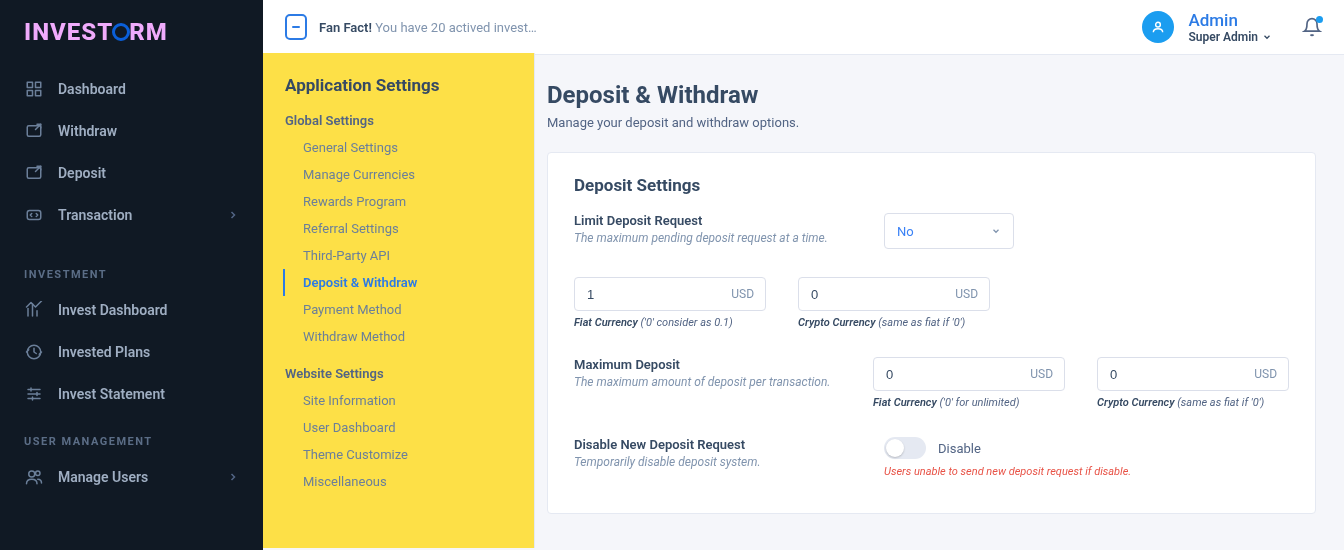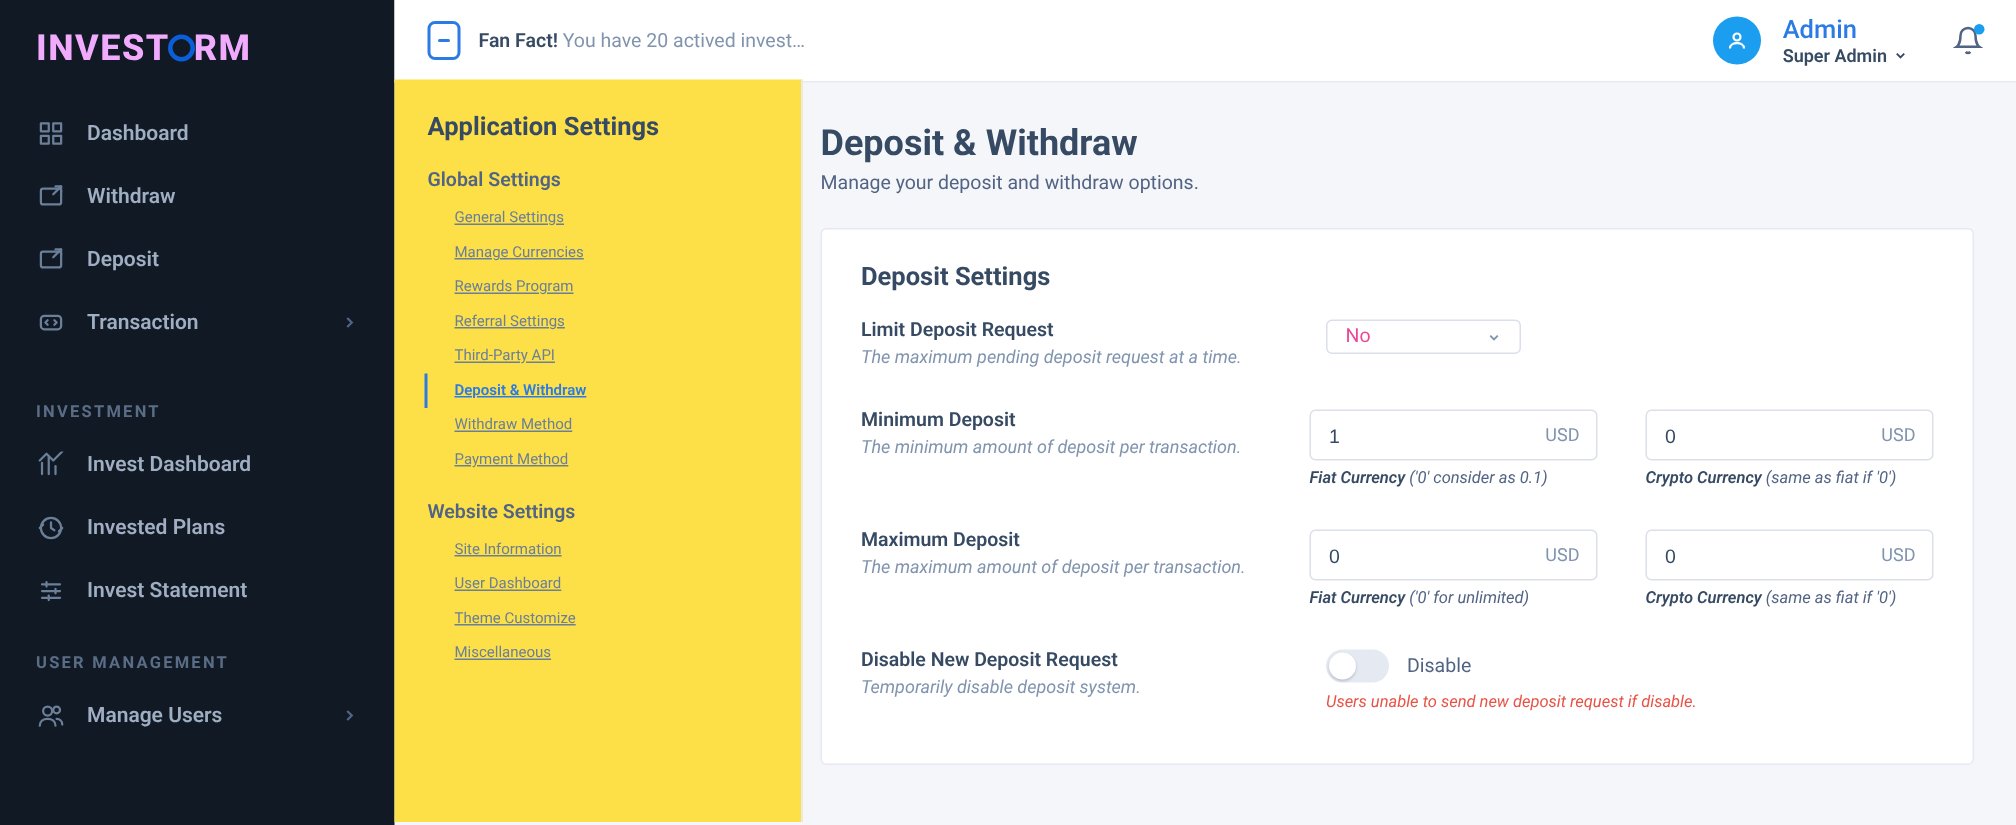--- a/index.html
+++ b/index.html
@@ -27,35 +27,35 @@
   .user-block { display: flex; flex-direction: column; }
   .user-role { color: #2c7be5; font-size: 17px; font-weight: 500; }
   .user-name { color: #364a63; font-size: 12px; font-weight: 600; display: flex; align-items: center; gap: 4px; }
   .bell { position: relative; margin-left: 16px; color: #526484; }
   .bell .dot { position: absolute; top: -1px; right: -1px; width: 7px; height: 7px; background: #1b9df0; border-radius: 50%; }
 
   
   .settings-side { position: absolute; left: 263px; top: 53px; width: 272px; height: calc(550px - 55px); background: #fde047; border-right: 1px solid #e5e9f2; padding: 22px 22px; overflow:hidden; }
   .settings-title { font-size: 17px; font-weight: 700; color: #364a63; margin-bottom: 18px; }
   .settings-group-title { font-size: 13px; font-weight: 600; color: #526484; margin: 16px 0 6px; }
-  .settings-link { display: block; padding: 6px 0 6px 16px; font-size: 10px; color: #6b7f99; cursor: pointer; border-left: 2px solid transparent; text-decoration: underline; }
+  .settings-link { display: block; padding: 6px 0 6px 16px; font-size: 13px; color: #6b7f99; cursor: pointer; border-left: 2px solid transparent; }
   .settings-link.active { color: #2c7be5; font-weight: 600; border-left-color: #2c7be5; margin-left: -2px; padding-left: 18px; }
 
   
   .content { position: absolute; left: 519px; top: 55px; right: 0; bottom: 0; padding: 26px 28px; overflow: hidden; }
   .page-title { font-size: 24px; font-weight: 700; color: #364a63; margin-bottom: 6px; }
   .page-subtitle { font-size: 13px; color: #526484; margin-bottom: 22px; }
   .card { background: #fff; border: 1px solid #e5e9f2; border-radius: 4px; padding: 22px 26px; }
   .card-title { font-size: 17px; font-weight: 700; color: #364a63; margin-bottom: 18px; }
   .field-row { display: flex; align-items: flex-start; margin-bottom: 28px; }
   .field-label { width: 310px; }
   .field-label .lbl { font-size: 13px; font-weight: 600; color: #364a63; margin-bottom: 3px; }
   .field-label .hint { font-size: 12px; color: #8094ae; font-style: italic; }
   .field-control { flex: 1; display: flex; gap: 32px; }
-  .select { width: 130px; height: 23px; border: 1px solid #dbdfea; border-radius: 4px; display: flex; align-items: center; justify-content: space-between; padding: 0 12px; font-size: 13px; color: #ec4899; background: #fff; }
+  .select { width: 130px; height: 36px; border: 1px solid #dbdfea; border-radius: 4px; display: flex; align-items: center; justify-content: space-between; padding: 0 12px; font-size: 13px; color: #3b82f6; background: #fff; }
   .input-pair { display: flex; flex-direction: column; gap: 5px; }
   .input-wrap { position: relative; width: 192px; }
   .input { width: 100%; height: 34px; border: 1px solid #dbdfea; border-radius: 4px; padding: 0 44px 0 12px; font-size: 13px; color: #364a63; background: #fff; }
   .input-suffix { position: absolute; right: 12px; top: 0; height: 34px; display: flex; align-items: center; font-size: 12px; color: #8094ae; }
   .small-note { font-size: 11px; font-style: italic; color: #526484; }
   .small-note strong { font-weight: 600; color: #364a63; font-style: italic; }
   .toggle-row { display: flex; align-items: center; gap: 12px; }
   .toggle { width: 42px; height: 22px; background: #e5e9f2; border-radius: 11px; position: relative; }
   .toggle::after { content:""; position: absolute; left: 2px; top: 2px; width: 18px; height: 18px; background: #fff; border-radius: 50%; box-shadow: 0 1px 2px rgba(0,0,0,.2); }
   .warn { font-size: 11px; color: #e85347; font-style: italic; margin-top: 6px; }
@@ -209,22 +209,22 @@
 <div class="settings-side">
   <div class="settings-title">Application Settings</div>
   <div id="settings-groups">
       <div class="settings-group-title">Global Settings</div>
       <div class="settings-link">General Settings</div>
       <div class="settings-link">Manage Currencies</div>
       <div class="settings-link">Rewards Program</div>
       <div class="settings-link">Referral Settings</div>
       <div class="settings-link">Third-Party API</div>
       <div class="settings-link active">Deposit &amp; Withdraw</div>
+      <div class="settings-link">Payment Method</div>
       <div class="settings-link">Withdraw Method</div>
-      <div class="settings-link">Payment Method</div>
       <div class="settings-group-title">Website Settings</div>
       <div class="settings-link">Site Information</div>
       <div class="settings-link">User Dashboard</div>
       <div class="settings-link">Theme Customize</div>
       <div class="settings-link">Miscellaneous</div>
     </div>
 </div>
 
 <div class="content">
   <div class="page-title">Deposit &amp; Withdraw</div>
@@ -242,24 +242,20 @@
           <span>No</span>
           <svg width="10" height="10" viewBox="0 0 24 24" fill="none" stroke="#8094ae" stroke-width="3">
               <polyline points="6 9 12 15 18 9"></polyline>
             </svg>
         </div>
       </div>
     </div>
 
 
     <div class="field-row">
-      <div class="field-label">
-        <div class="lbl">Minimum Deposit</div>
-        <div class="hint">The minimum amount of deposit per transaction.</div>
-      </div>
       <div class="field-control">
         <div class="input-pair">
           <div class="input-wrap">
             <input class="input" value="1" style="">
             <span class="input-suffix">USD</span>
           </div>
           <div class="small-note"><strong>Fiat Currency</strong><span> ('0' consider as 0.1)</span></div>
         </div>
         <div class="input-pair">
           <div class="input-wrap">

